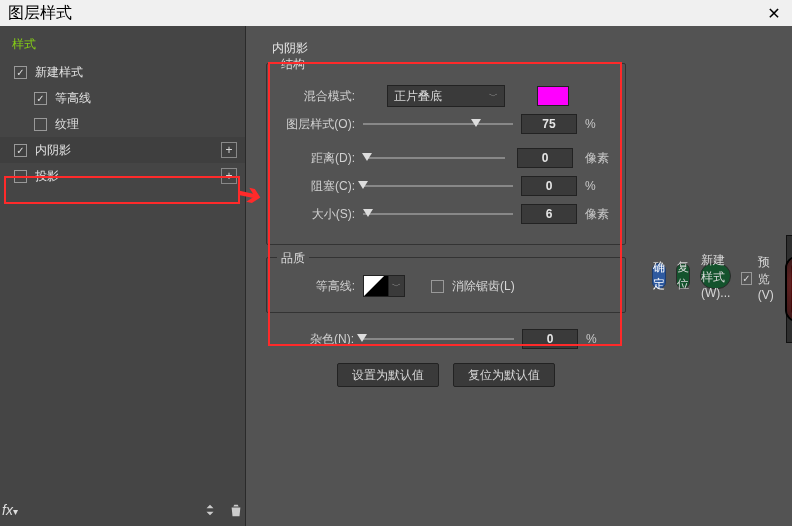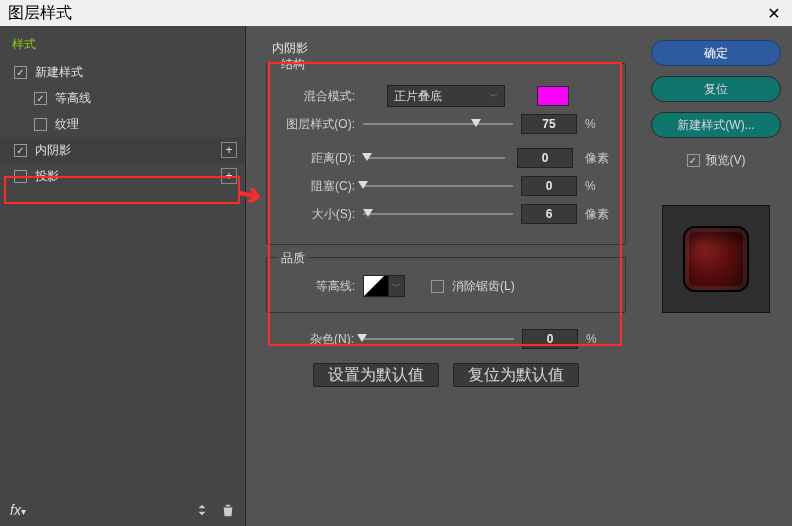--- a/index.html
+++ b/index.html
@@ -12,21 +12,21 @@
   .sidebar-header { padding: 10px 12px 6px; color: #84cc16; font-size: 12px; }
   .sidebar-list { flex: 1; overflow: auto; }
   .row { height: 26px; display: flex; align-items: center; padding: 0 8px 0 14px; position: relative; }
   .row.indent { padding-left: 34px; }
   .row.sel { background: #3f3f3f; }
   .row .cb { width: 13px; height: 13px; border: 1px solid #999; margin-right: 8px; display: inline-flex; align-items: center; justify-content: center; font-size: 10px; color: #ddd; }
   .row .cb.checked::after { content: "✓"; }
   .row .label { flex: 1; color: #e0e0e0; }
   .row .addbtn { width: 16px; height: 16px; border: 1px solid #888; font-size: 12px; display: flex; align-items: center; justify-content: center; cursor: pointer; }
   .highlight-box { position: absolute; border: 2px solid #ff2a2a; pointer-events: none; }
-  .footer { height: 32px; display: flex; align-items: center; justify-content: space-between; padding: 0 10px; }
+  .footer { height: 32px; display: flex; align-items: center; justify-content: space-between; padding: 0 2px; }
   .footer .fx { font-style: italic; font-size: 14px; color: #ddd; }
   .footer .icons { display: flex; gap: 12px; align-items: center; }
   .center { flex: 1; position: relative; padding: 10px 14px 10px 20px; }
   .panel-title { color: #e6e6e6; margin: 4px 0 6px 6px; }
   .group { border: 1px solid #333; border-radius: 2px; position: relative; padding: 14px 12px 12px; margin-bottom: 12px; }
   .group-title { position: absolute; top: -8px; left: 10px; background: #535353; padding: 0 4px; font-size: 12px; color: #ddd; }
   .fld { display: flex; align-items: center; height: 28px; gap: 8px; }
   .fld .lab { width: 76px; text-align: right; color: #d0d0d0; }
   .dd { background: #3a3a3a; border: 1px solid #222; height: 22px; width: 118px; display: flex; align-items: center; padding: 0 6px; justify-content: space-between; }
   .dd .chev { font-size: 9px; color: #bbb; }
@@ -34,23 +34,23 @@
   .slider { position: relative; height: 14px; flex: 1; display: flex; align-items: center; }
   .track { height: 2px; background: #888; width: 100%; position: relative; }
   .knob { position: absolute; top: -4px; width: 0; height: 0; border-left: 5px solid transparent; border-right: 5px solid transparent; border-top: 8px solid #ddd; transform: translateX(-5px);}
   .ninput { width: 56px; height: 20px; background: #3a3a3a; border: 1px solid #222; color: #e6e6e6; text-align: center; font-size: 12px; font-weight: bold; }
   .unit { width: 28px; color: #c8c8c8; }
   .angle { width: 28px; height: 28px; border: 1px solid #777; border-radius: 50%; position: relative; }
   .angle .hand { position: absolute; width: 1px; height: 12px; background: #ccc; left: 50%; top: 2px; transform-origin: bottom center; }
   .cbx { width: 13px; height: 13px; border: 1px solid #999; display: inline-flex; align-items: center; justify-content: center; font-size: 10px; }
   .cbx.checked::after { content: "✓"; }
   .btnrow { display: flex; gap: 14px; justify-content: center; margin-top: 10px; }
-  .btn2 { background: #3a3a3a; border: 1px solid #222; height: 24px; padding: 0 14px; display: flex; align-items: center; border-radius: 2px; cursor: pointer; font-size:16px;}
-  .right { width: 152px; padding: 14px 12px; display: flex; flex-direction: column; gap: 10px; align-items: center; }
-  .rbtn { width: 130px; height: 26px; border: 1px solid #2a2a2a; border-radius: 13px; background: #0f766e; display: flex; align-items: center; justify-content: center; cursor: pointer; font-size:12px;}
+  .btn2 { background: #3a3a3a; border: 1px solid #222; height: 24px; padding: 0 14px; display: flex; align-items: center; border-radius: 2px; cursor: pointer; font-size:12px;}
+  .right { width: 152px; padding: 14px 12px; display: flex; flex-direction: row; gap: 10px; align-items: center; }
+  .rbtn { width: 130px; height: 26px; border: 1px solid #2a2a2a; border-radius: 13px; background: #14532d; display: flex; align-items: center; justify-content: center; cursor: pointer; font-size:12px;}
   .rbtn.primary { background: #2e5aa0; border-color: #1d3c6d; color: #fff; }
   .preview-chk { display: flex; align-items: center; gap: 6px; margin-top: 4px; }
   .preview { width: 108px; height: 108px; background: #2f2f2f; border: 1px solid #111; margin-top: 26px; display: flex; align-items: center; justify-content: center; }
   .gem { width: 62px; height: 62px; background: radial-gradient(circle at 30% 28%, #8a2222 0%, #5c0e0e 45%, #2b0505 100%); border-radius: 10px; box-shadow: inset 0 0 0 4px rgba(255,255,255,0.08), inset 0 10px 18px rgba(0,0,0,0.6), 0 0 0 2px #000;}
   .contour-sw { width: 26px; height: 22px; background: linear-gradient(135deg,#fff 0%, #fff 45%, #000 46%, #000 100%); border:1px solid #222;}
   .contour-dd { width:16px; height:22px; background:#3a3a3a; border:1px solid #222; border-left:none; display:flex;align-items:center;justify-content:center;font-size:9px;color:#bbb;}
   .arrow-annotation { position:absolute; color:#ff2a2a; font-size:28px; font-weight:bold; pointer-events:none;}
   svg.icon { width:14px; height:14px; fill:#ccc; }
 </style>
 </head>

